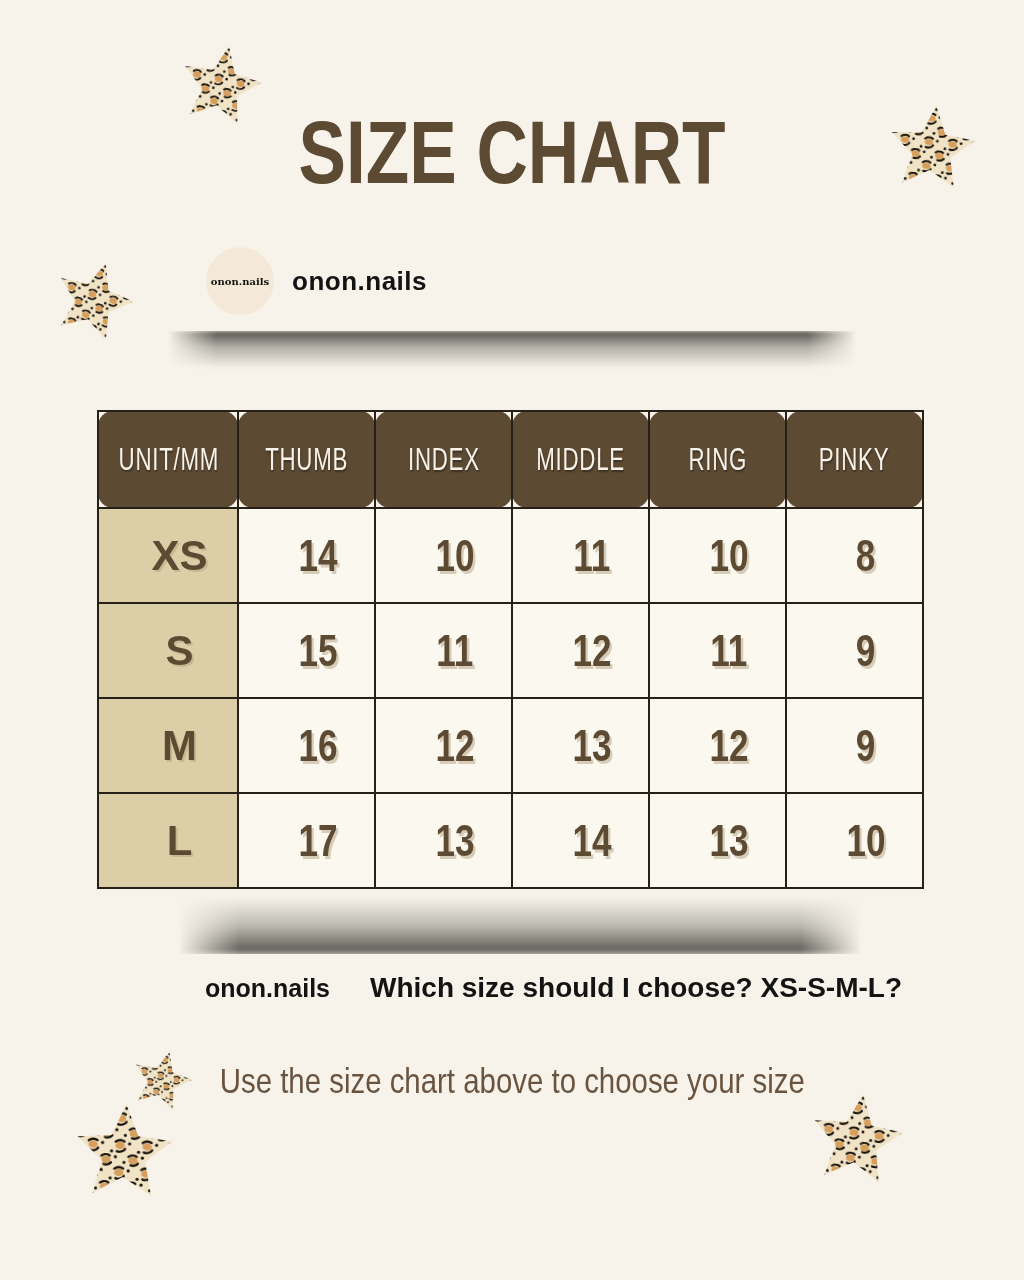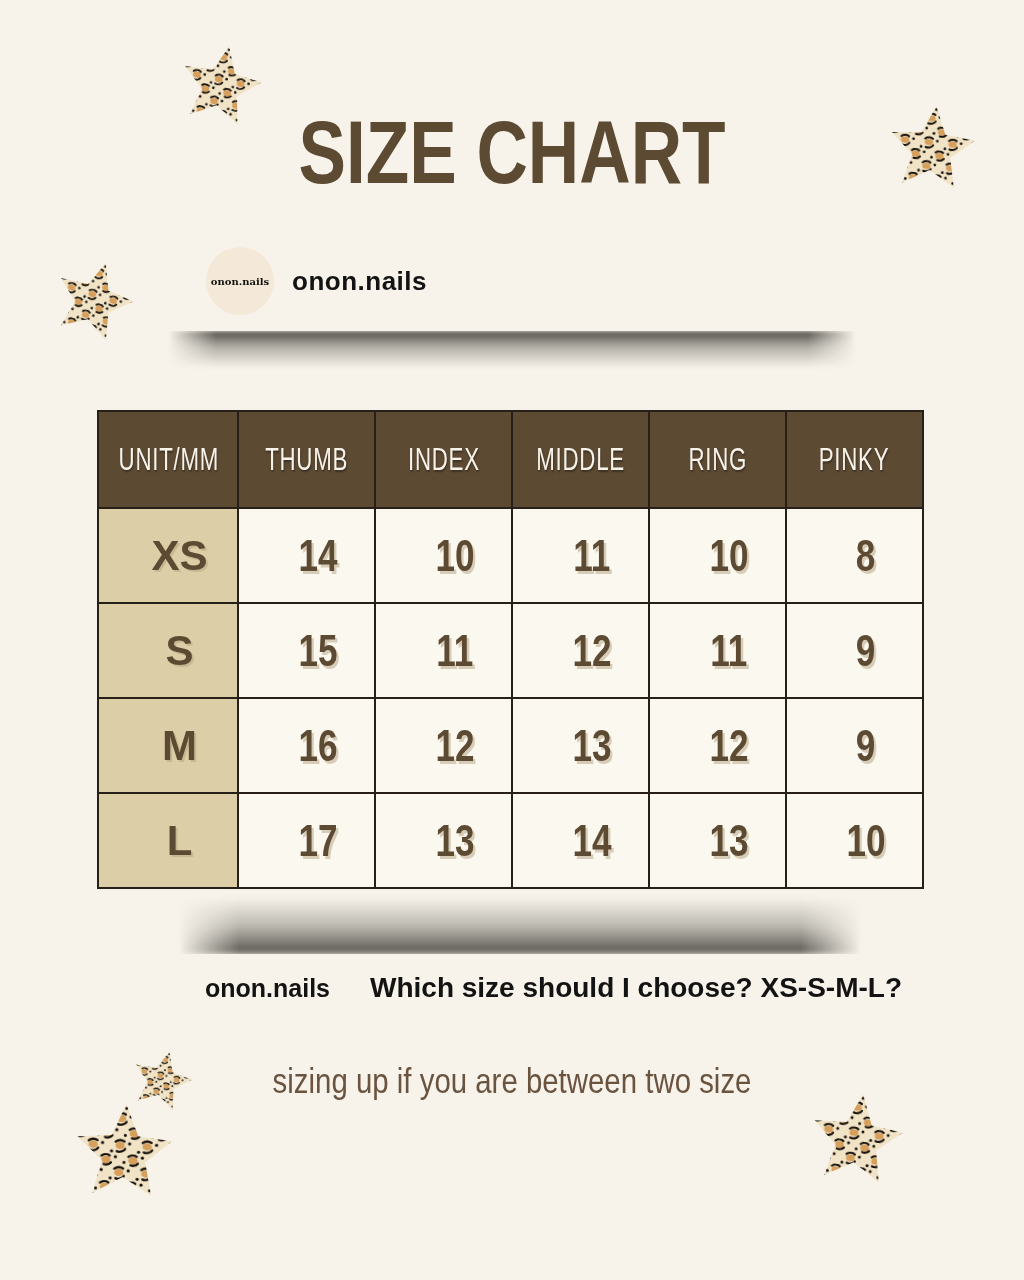--- a/index.html
+++ b/index.html
@@ -47,21 +47,21 @@
   }
   
   table.size-table{
     position:absolute;left:97px;top:410px;width:825px;
     border-collapse:collapse;table-layout:fixed;
   }
   .size-table th,.size-table td{
     border:2px solid #262018;text-align:center;vertical-align:middle;padding:0;
   }
   .size-table thead th{
-    height:95px;background:#5d4a33;color:#f7f3ea;font-weight:400;font-size:31px;
+    height:95px;background:#5d4a33;color:#f7f3ea;font-weight:400;font-size:31px;border-radius:15px;
   }
   .size-table thead th .squeeze{
     display:inline-block;transform:scaleX(0.72);transform-origin:center;
     letter-spacing:1px;text-shadow:1px 2px 2px rgba(0,0,0,0.35);white-space:nowrap;
   }
   .size-table td{height:93px;background:#fbf8ef;padding-left:23px;}
   .size-table td.rowlabel{background:#dccfa7;}
   .size-table td.rowlabel span{
     font-size:42px;font-weight:700;color:#5d4a33;
     text-shadow:2px 2px 0 rgba(160,140,105,0.35);
@@ -202,14 +202,14 @@
     </tr>
   </tbody>
 </table>
 
 <div class="qa">
   <span class="qa-handle">onon.nails</span>
   <span class="qa-question">Which size should I choose? XS-S-M-L?</span>
 </div>
 
 <div class="footer-note">
-  <div><span class="squeeze">sizing up if you are between two size</span></div>
+  <div><span class="squeeze">Use the size chart above to choose your size</span></div>
 </div>
 
 </body></html>

